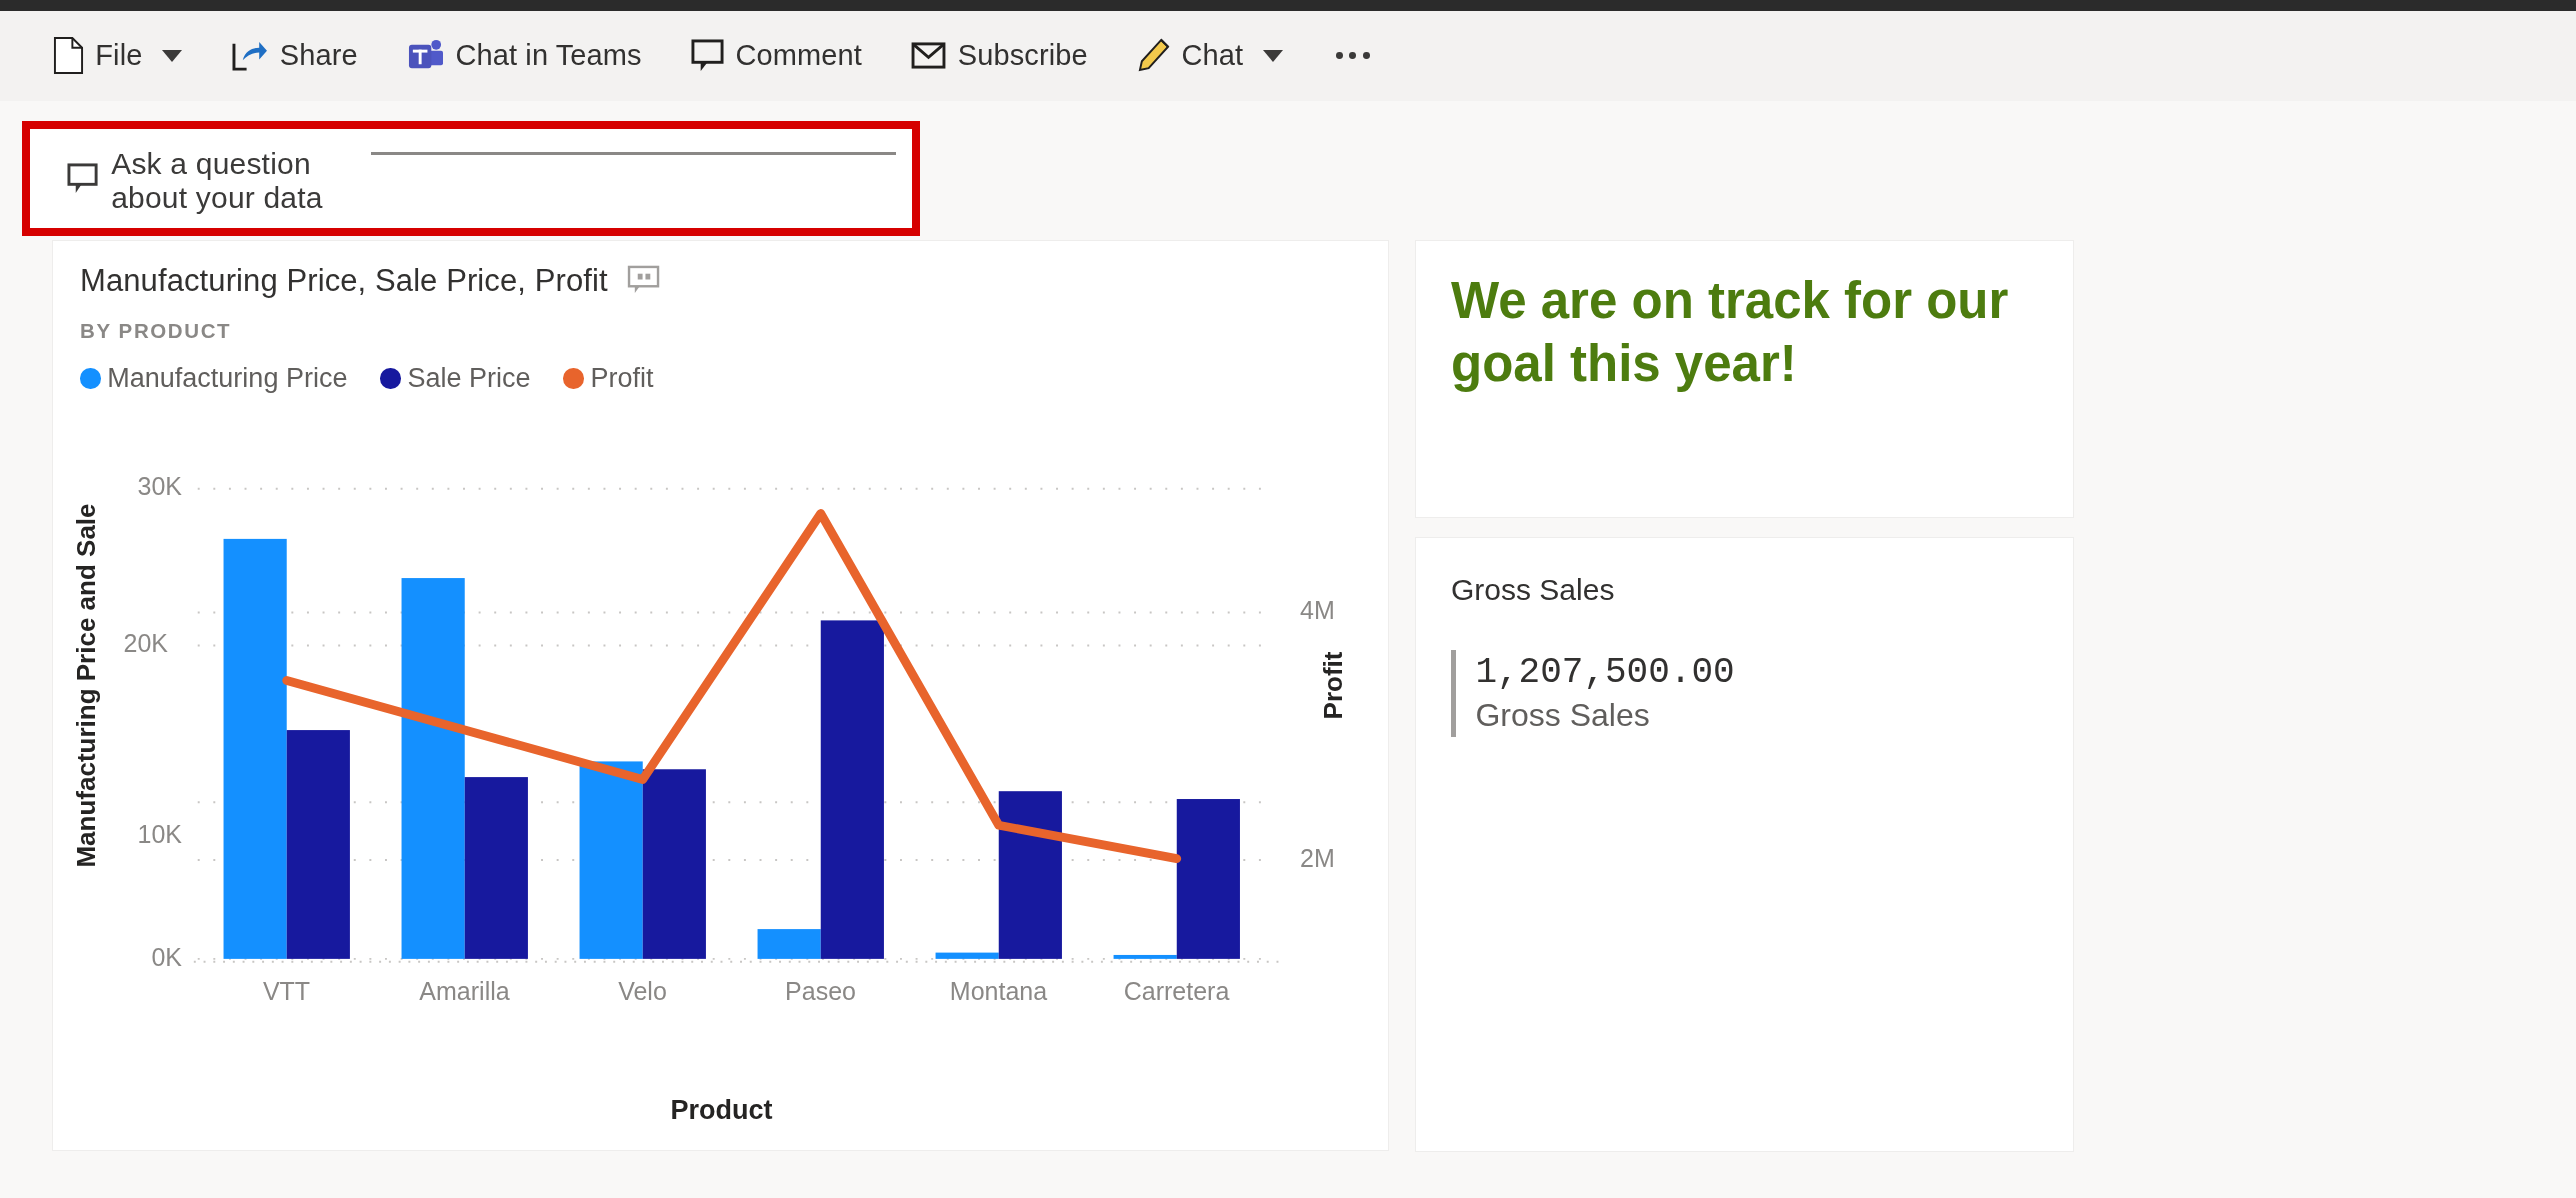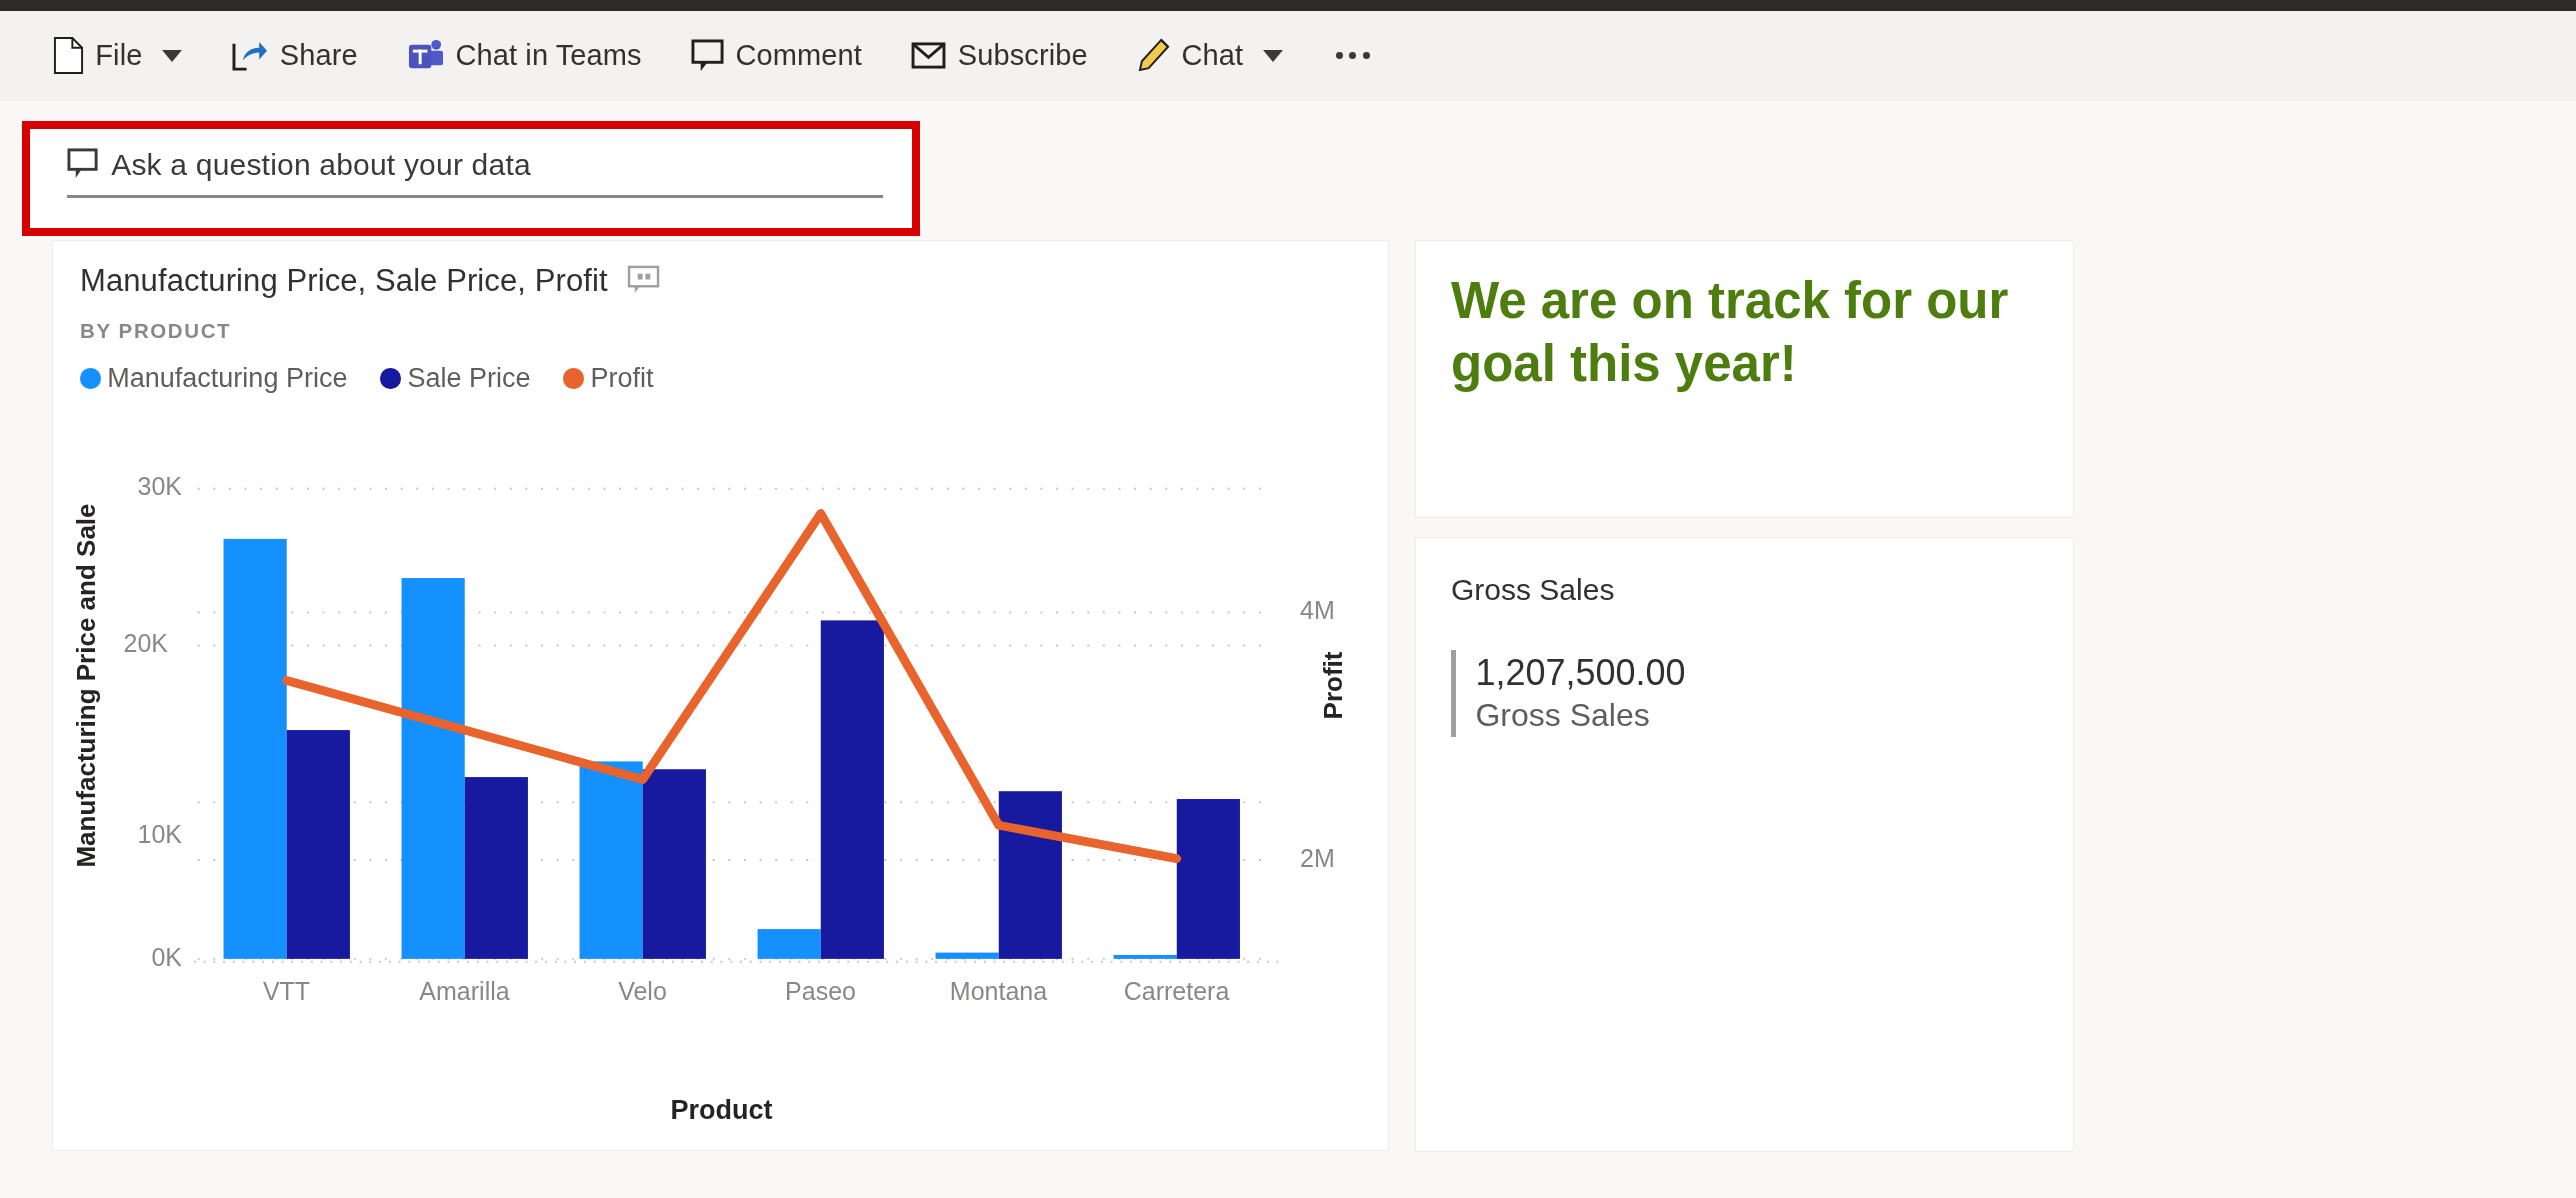--- a/index.html
+++ b/index.html
@@ -58,21 +58,21 @@
   
   .qa-highlight {
     position: absolute; left: 21.5px; top: 121px;
     width: 898px; height: 115px;
     border: 8.8px solid #d60000;
     background: #ffffff;
   }
   .qa-inner {
     position: absolute; left: 37px; top: 17.6px;
     width: 829px;
-    display: flex; flex-direction: column; gap: 5.9px;
+    display: flex; flex-direction: row; gap: 5.9px;
   }
   .qa-row { display: flex; align-items: center; gap: 11.7px; }
   .qa-placeholder {
     font-size: 30px; color: #3b3a39;
     letter-spacing: 0.2px;
   }
   .qa-underline {
     width: 816px; height: 2.9px; background: #8a8886; margin-top: 5.9px;
   }
 
@@ -163,21 +163,21 @@
   .kpi-title {
     position: absolute; left: 35px; top: 35px;
     font-size: 30px; color: #323130;
   }
   .kpi-body {
     position: absolute; left: 35px; top: 112px;
     display: flex; gap: 19.5px;
   }
   .kpi-accent { width: 4.9px; background: #a19f9d; }
   .kpi-value {
-    font-size: 36px; color: #323130; line-height: 1.25;
+    font-size: 36px; color: #323130; line-height: 1.25; font-family: Liberation Mono, monospace;
   }
   .kpi-caption {
     font-size: 32px; color: #605e5c; line-height: 1.3;
   }
 </style>
 </head>
 <body>
 
 <div class="top-strip"></div>
 

